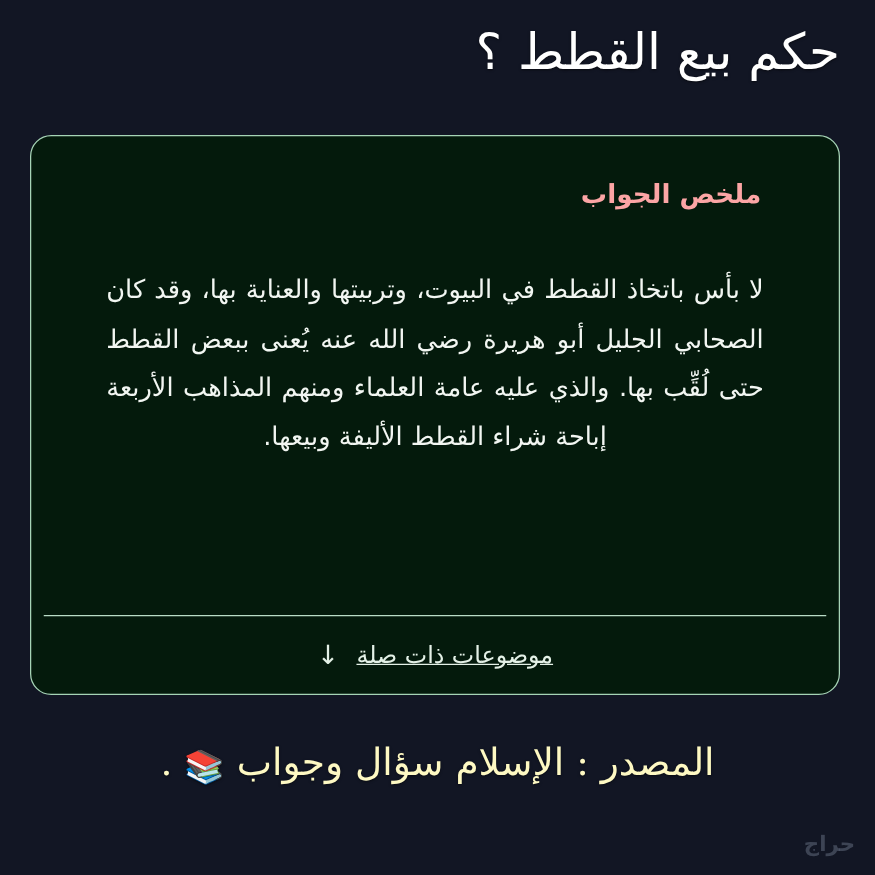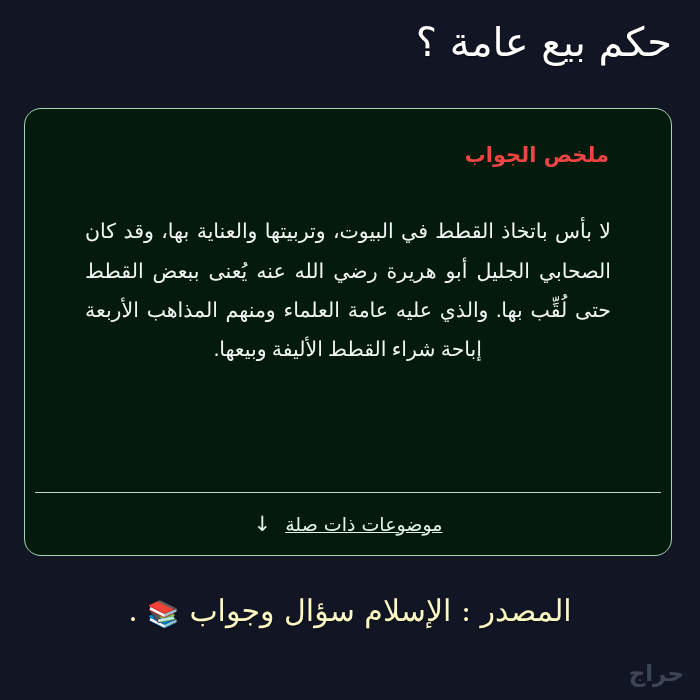--- a/index.html
+++ b/index.html
@@ -60,39 +60,38 @@
 
   .card-body {
     flex: 1 1 auto;
     padding: 26px 36px 10px 36px;
     display: flex;
     flex-direction: column;
     direction: rtl;
   }
 
   .card-heading {
-    color: #ef4444;
+    color: #fca5a5;
     font-size: 21px;
     font-weight: bold;
     text-align: right;
     line-height: 1.4;
     margin: 6px 26px 0 0;
     direction: rtl;
   }
 
   .card-text {
     color: #f2f6f2;
     font-size: 20.5px;
     line-height: 1.92;
     text-align: justify;
     text-align-last: center;
     margin: 42px 24px 0 24px;
     direction: rtl;
     font-weight: 400;
-    font-family: Liberation Serif, serif;
   }
 
   
   .card-divider {
     height: 1.4px;
     background: #b9dcc6;
     margin: 0 10px;
     flex: 0 0 auto;
   }
 
@@ -139,34 +138,34 @@
     font-family: "DejaVu Sans", sans-serif;
     font-size: 26px;
     vertical-align: -2px;
   }
 
   
   .watermark {
     position: absolute;
     right: 16px;
     bottom: 14px;
-    font-size: 23px;
+    font-size: 17px;
     font-weight: bold;
     color: rgba(185,200,225,0.26);
     direction: rtl;
     letter-spacing: 1px;
     user-select: none;
   }
 </style>
 </head>
 <body>
 
 <div id="screen">
 
-  <div class="title">حكم بيع عامة ؟</div>
+  <div class="title">حكم بيع القطط ؟</div>
 
   <div class="card">
 
     <div class="card-body">
       <div class="card-heading">ملخص الجواب</div>
 
       <div class="card-text">لا بأس باتخاذ القطط في البيوت، وتربيتها والعناية بها، وقد كان الصحابي الجليل أبو هريرة رضي الله عنه يُعنى ببعض القطط حتى لُقِّب بها. والذي عليه عامة العلماء ومنهم المذاهب الأربعة إباحة شراء القطط الأليفة وبيعها.</div>
     </div>
 
     <div class="card-divider"></div>

